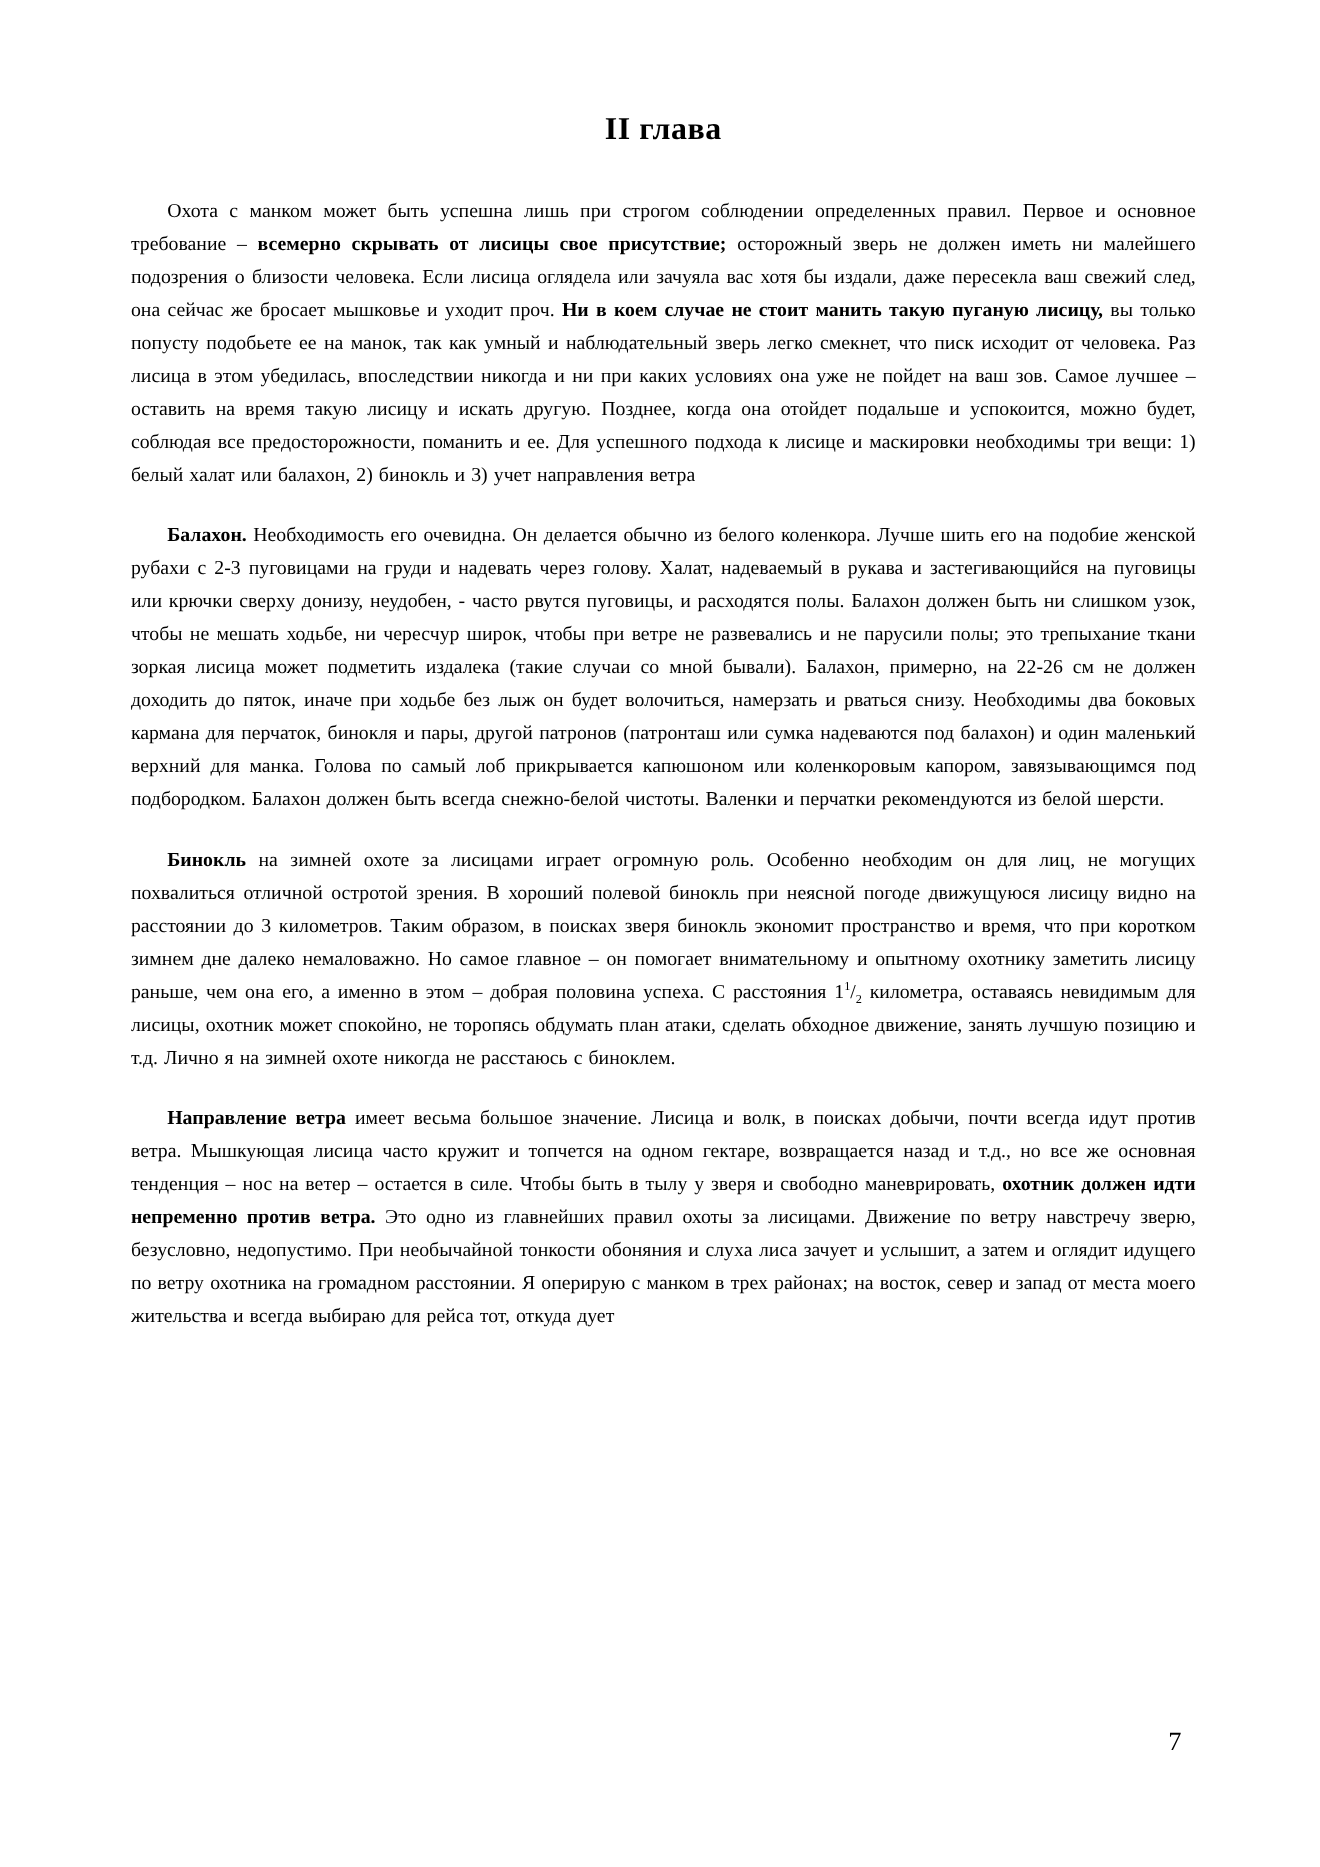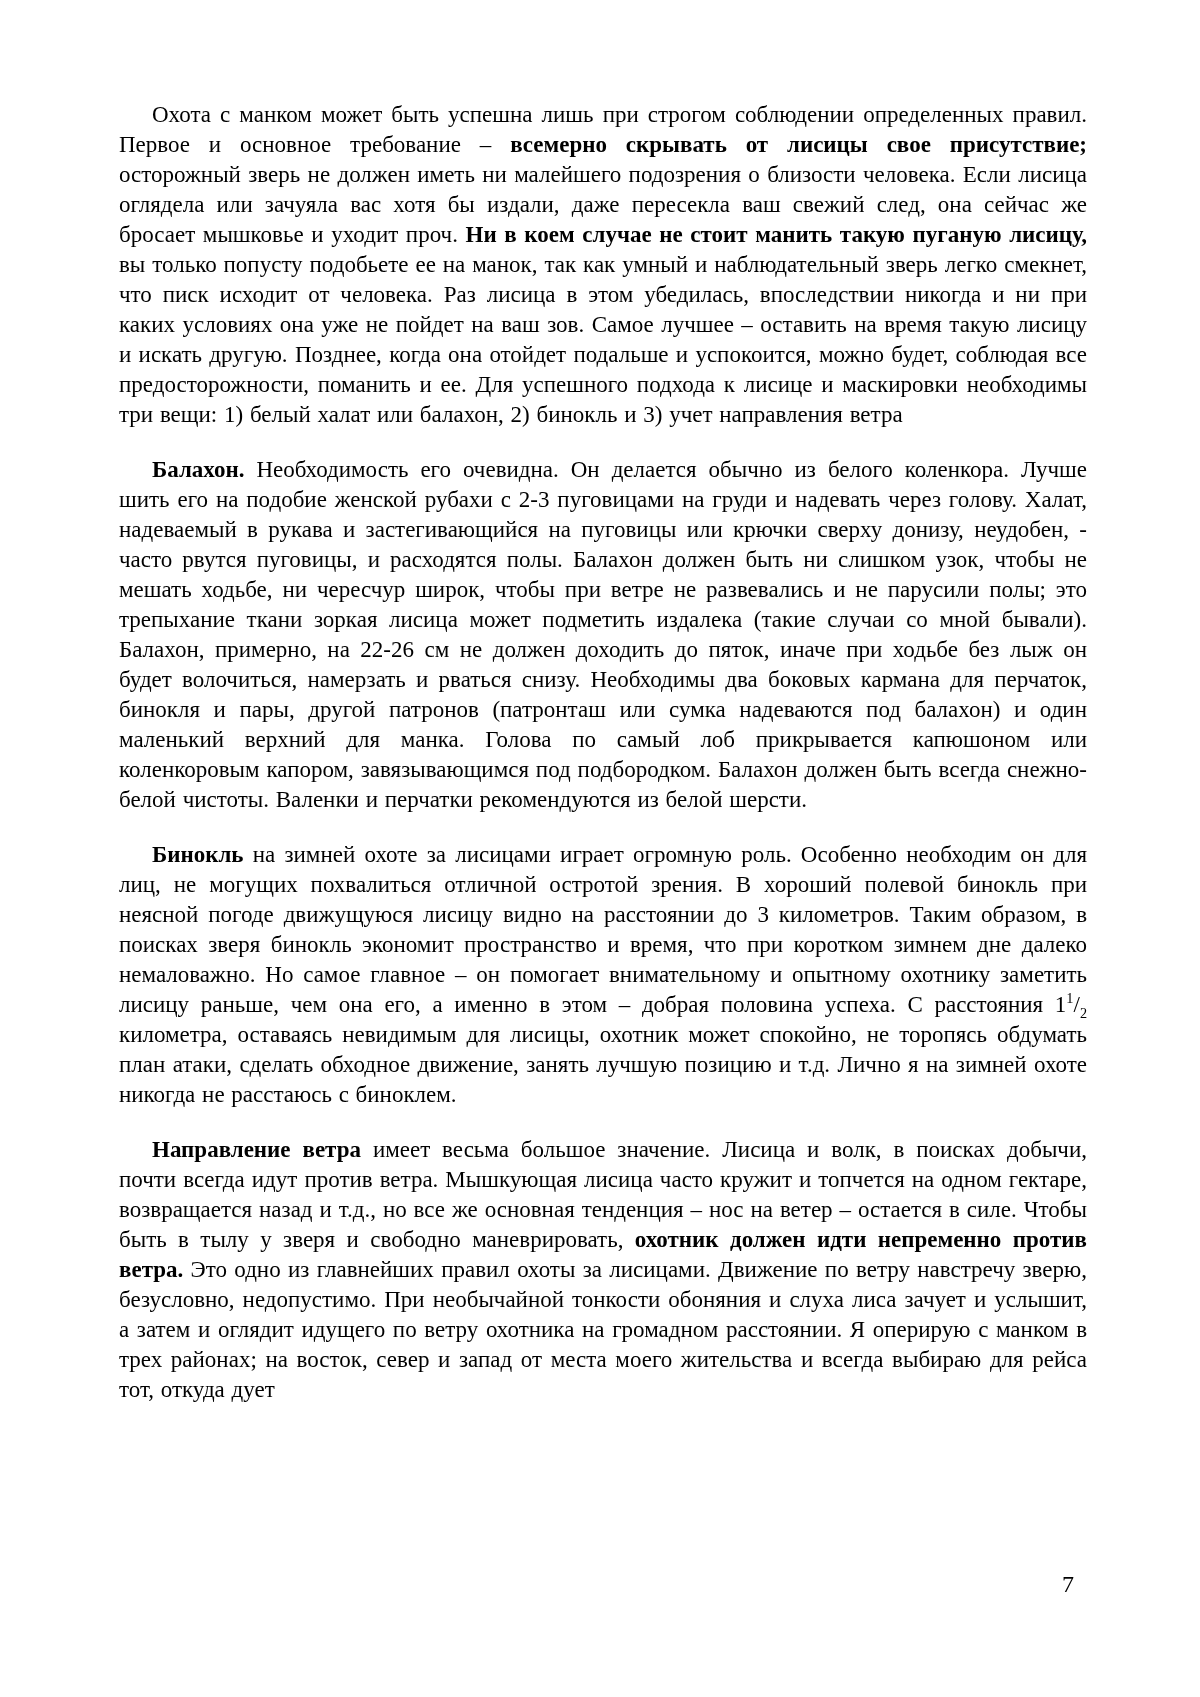--- a/index.html
+++ b/index.html
@@ -24,21 +24,21 @@
   }
   .chapter-title {
     font-size: 29px;
     font-weight: bold;
     text-align: center;
     margin: 0 0 42px 0;
     line-height: 34px;
     letter-spacing: 0.5px;
   }
   .para {
-    font-size: 23px;
+    font-size: 18px;
     line-height: 30px;
     text-align: justify;
     text-indent: 33px;
     margin: 0 0 25px 0;
     word-spacing: 1px;
   }
   .para b {
     font-weight: bold;
   }
   .para sup {
@@ -57,20 +57,21 @@
     right: 126px;
     font-size: 24px;
     line-height: 28px;
   }
 </style>
 </head>
 <body>
 
 <div class="page">
   <div class="content">
+    <h1 class="chapter-title">II глава</h1>
     <div>
         <p class="para"><span>Охота с манком может быть успешна лишь при строгом соблюдении определенных правил. Первое и основное требование – </span><b>всемерно скрывать от лисицы свое присутствие;</b><span> осторожный зверь не должен иметь ни малейшего подозрения о близости человека. Если лисица оглядела или зачуяла вас хотя бы издали, даже пересекла ваш свежий след, она сейчас же бросает мышковье и уходит проч. </span><b>Ни в коем случае не стоит манить такую пуганую лисицу,</b><span> вы только попусту подобьете ее на манок, так как умный и наблюдательный зверь легко смекнет, что писк исходит от человека. Раз лисица в этом убедилась, впоследствии никогда и ни при каких условиях она уже не пойдет на ваш зов. Самое лучшее – оставить на время такую лисицу и искать другую. Позднее, когда она отойдет подальше и успокоится, можно будет, соблюдая все предосторожности, поманить и ее. Для успешного подхода к лисице и маскировки необходимы три вещи: 1) белый халат или балахон, 2) бинокль и 3) учет направления ветра</span></p>
         <p class="para"><b>Балахон.</b><span> Необходимость его очевидна. Он делается обычно из белого коленкора. Лучше шить его на подобие женской рубахи с 2-3 пуговицами на груди и надевать через голову. Халат, надеваемый в рукава и застегивающийся на пуговицы или крючки сверху донизу, неудобен, - часто рвутся пуговицы, и расходятся полы. Балахон должен быть ни слишком узок, чтобы не мешать ходьбе, ни чересчур широк, чтобы при ветре не развевались и не парусили полы; это трепыхание ткани зоркая лисица может подметить издалека (такие случаи со мной бывали). Балахон, примерно, на 22-26 см не должен доходить до пяток, иначе при ходьбе без лыж он будет волочиться, намерзать и рваться снизу. Необходимы два боковых кармана для перчаток, бинокля и пары, другой патронов (патронташ или сумка надеваются под балахон) и один маленький верхний для манка. Голова по самый лоб прикрывается капюшоном или коленкоровым капором, завязывающимся под подбородком. Балахон должен быть всегда снежно-белой чистоты. Валенки и перчатки рекомендуются из белой шерсти.</span></p>
         <p class="para"><b>Бинокль</b><span> на зимней охоте за лисицами играет огромную роль. Особенно необходим он для лиц, не могущих похвалиться отличной остротой зрения. В хороший полевой бинокль при неясной погоде движущуюся лисицу видно на расстоянии до 3 километров. Таким образом, в поисках зверя бинокль экономит пространство  и время, что при коротком зимнем дне далеко немаловажно. Но самое главное – он помогает внимательному и опытному охотнику заметить лисицу раньше, чем она его, а именно в этом – добрая половина успеха. С расстояния 1</span><sup>1</sup><span>/</span><sub>2</sub><span> километра, оставаясь невидимым для лисицы, охотник может спокойно, не торопясь обдумать план атаки, сделать обходное движение, занять лучшую позицию и т.д. Лично я на  зимней охоте никогда не расстаюсь с биноклем.</span></p>
         <p class="para"><b>Направление ветра</b><span> имеет весьма большое значение. Лисица и волк, в поисках добычи, почти всегда идут против ветра. Мышкующая лисица часто кружит и топчется на одном гектаре, возвращается назад и т.д., но все же основная тенденция – нос на ветер – остается в силе. Чтобы быть в тылу у зверя и свободно маневрировать, </span><b>охотник должен идти непременно против ветра.</b><span> Это одно из главнейших правил охоты за лисицами. Движение по ветру навстречу зверю, безусловно, недопустимо. При необычайной тонкости обоняния и слуха лиса зачует и услышит, а затем и оглядит идущего по ветру охотника на громадном расстоянии. Я оперирую с манком в трех районах; на восток, север и запад от места моего жительства и всегда выбираю для рейса тот, откуда дует</span></p>
       </div>
   </div>
   <div class="page-number">7</div>
 </div>
 

